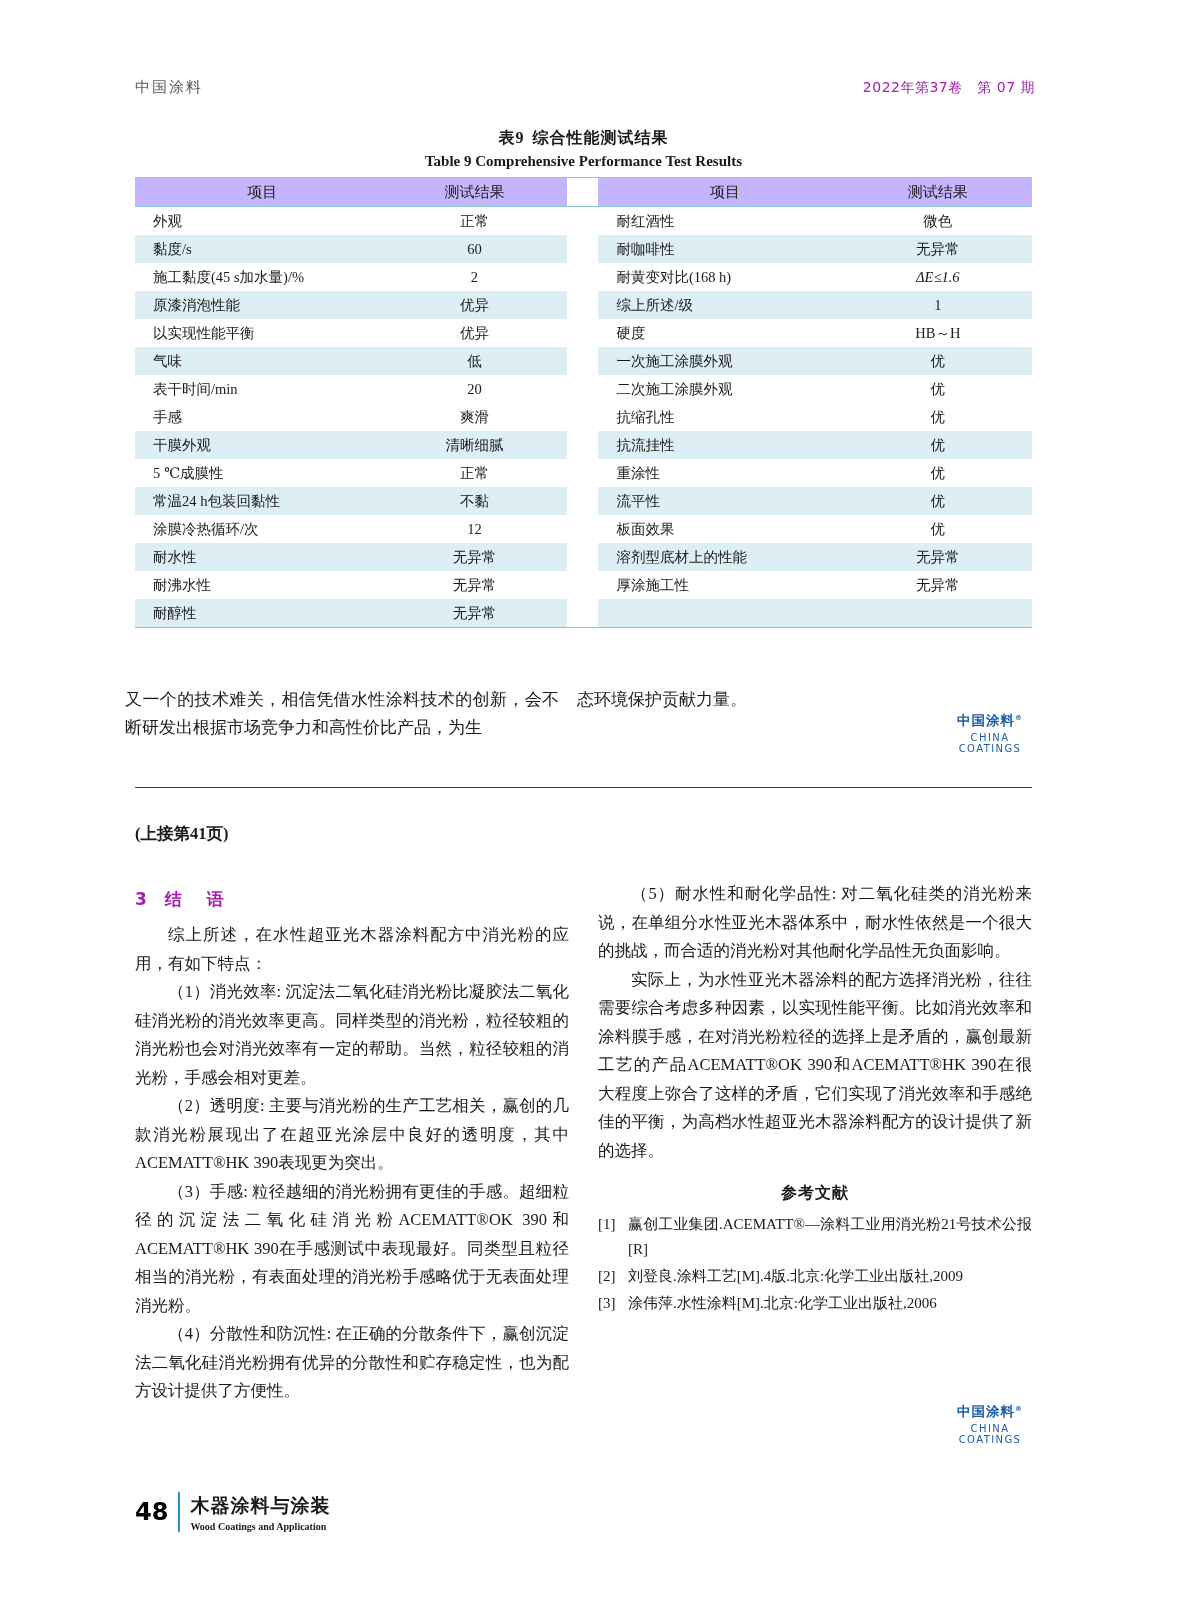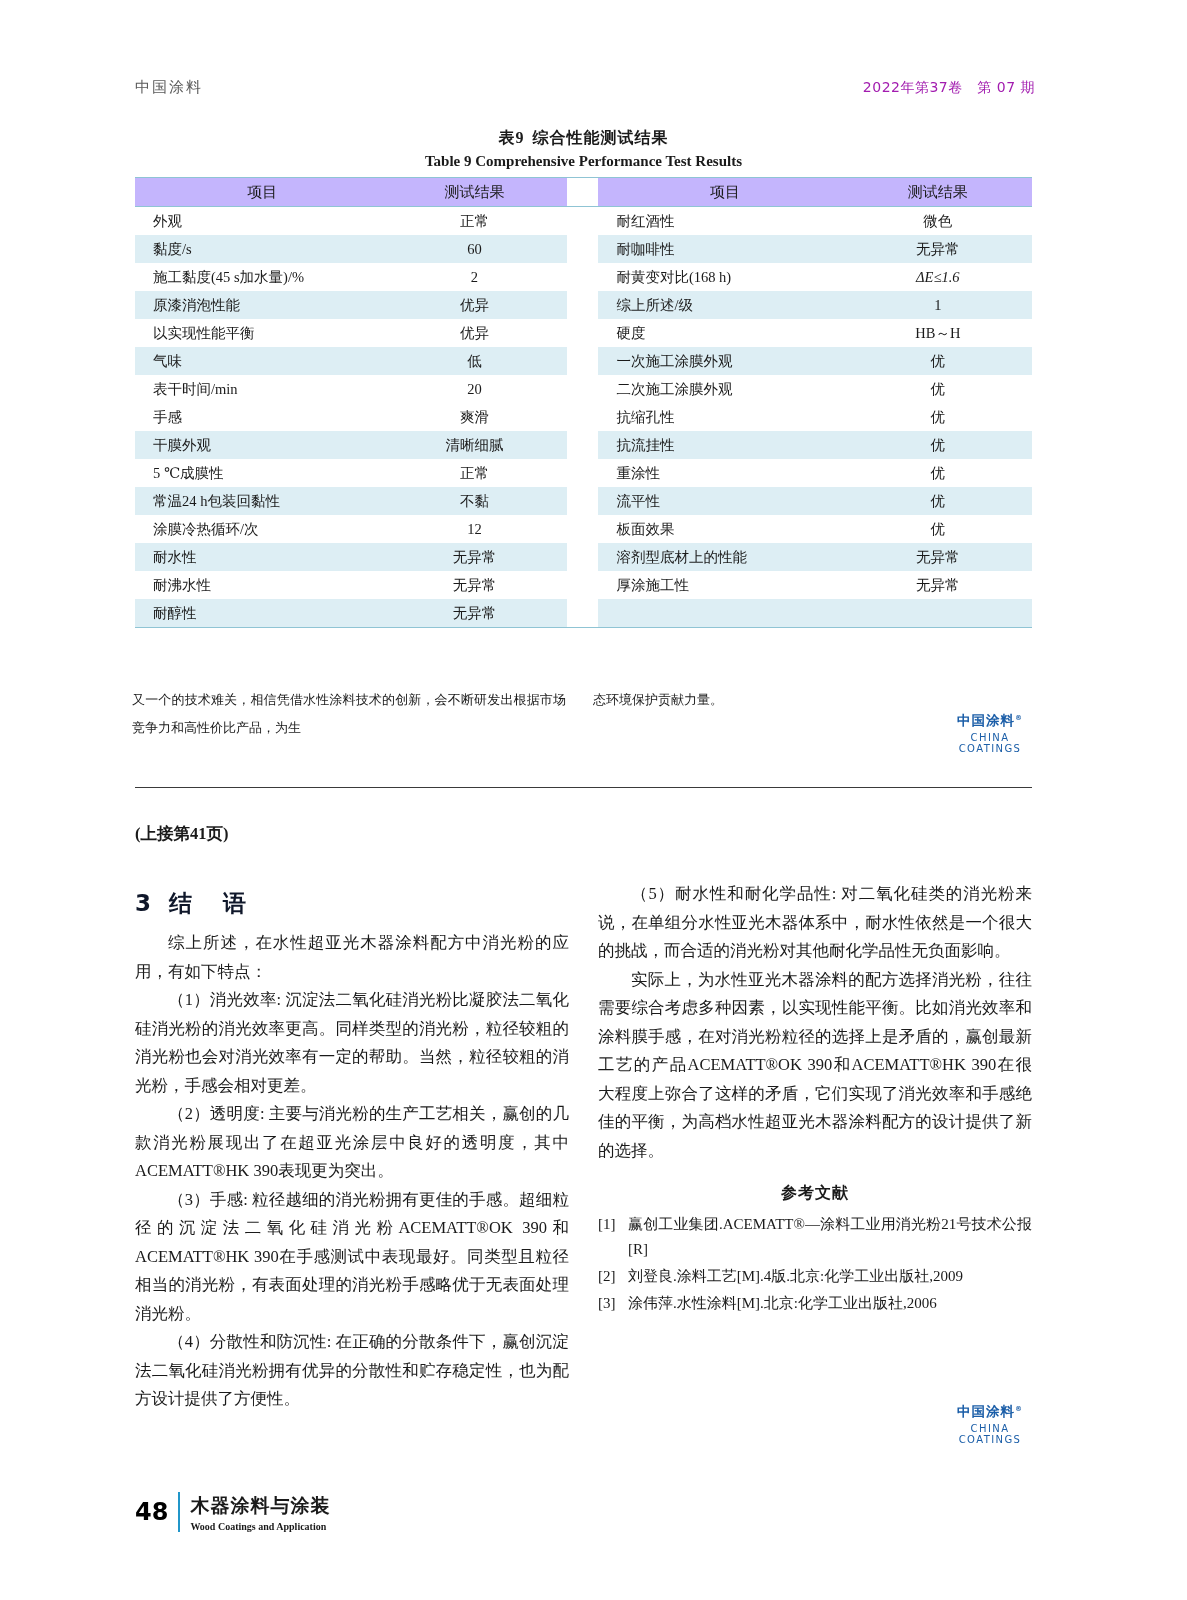--- a/index.html
+++ b/index.html
@@ -86,26 +86,26 @@
   table.perf tbody tr.odd td { background: #ffffff; }
   table.perf tbody tr.even td { background: #ddeef4; }
   table.perf tbody tr:last-child td { border-bottom: 1px solid #8fc4d4; }
   .c-item { width: 235px; text-align: left; padding-left: 18px !important; }
   .c-res  { width: 180px; text-align: center; }
   .c-gap  { width: 12px; background: #ffffff !important; border: none; }
   .emph-i { font-style: italic; }
   
   .post-table {
     position: absolute;
-    left: 132px;
+    left: 125px;
     top: 686px;
     width: 897px;
     display: flex;
-    gap: 27px;
-    font-size: 13px;
+    gap: 18px;
+    font-size: 17px;
     line-height: 28px;
   }
   .post-table .col { width: 434px; }
   .post-table .col p { margin: 0; text-align: justify; }
   
   .logo-mark {
     position: absolute;
     width: 84px;
     text-align: center;
     font-family: "DejaVu Sans", "Liberation Sans", sans-serif;
@@ -145,22 +145,22 @@
   .body-cols {
     position: absolute;
     left: 135px;
     top: 880px;
     width: 897px;
     display: flex;
     gap: 29px;
   }
   .col-l, .col-r { width: 434px; }
   .sec-head {
-    color: #0f172a;
-    font-size: 23px;
+    color: #a21caf;
+    font-size: 17px;
     font-weight: bold;
     letter-spacing: 4px;
     margin: 8px 0 10px 0;
     font-family: "DejaVu Sans", "Liberation Sans", sans-serif;
   }
   .sec-head .snum { margin-right: 14px; }
   p.bd {
     margin: 0;
     font-size: 16.5px;
     line-height: 28.5px;

